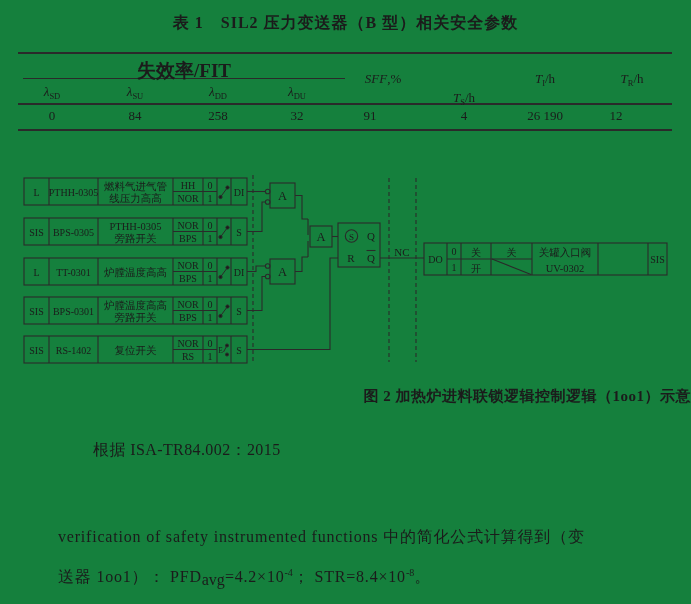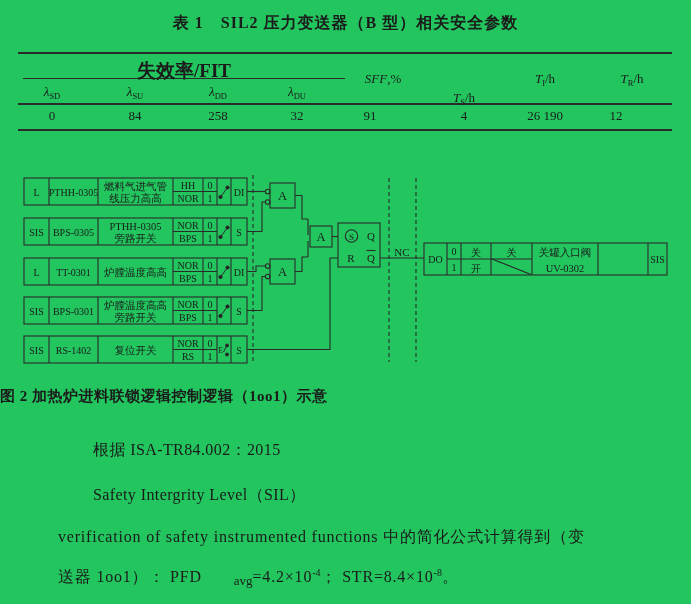--- a/index.html
+++ b/index.html
@@ -1,29 +1,29 @@
 <!DOCTYPE html>
 <html><head>
 <meta charset="utf-8">
 <style>
   html,body{margin:0;padding:0;background:#fff;}
-  .page{position:relative;width:691px;height:604px;background:#22c55e;
+  .page{position:relative;width:691px;height:604px;background:#15803d;
         font-family:"Liberation Serif",serif;color:#1b1b1b;overflow:hidden;}
   .abs{position:absolute;}
   .tbl-title{top:13px;left:0;width:691px;text-align:center;font-size:16px;font-weight:bold;letter-spacing:1px;}
   .rule{position:absolute;background:#2a2a2a;}
   .grp-hdr{top:58px;left:84px;width:200px;text-align:center;font-size:19px;font-weight:bold;}
   .col-hdr{position:absolute;width:80px;text-align:center;font-size:13px;font-weight:normal;}
   .col-hdr .pre{font-style:italic;}
   .col-hdr .sub{font-size:8.5px;vertical-align:-3px;}
   .col-hdr .post{font-style:normal;}
   .col-val{position:absolute;top:108px;width:80px;text-align:center;font-size:13px;}
-  .fig-caption{top:387px;left:0;width:691px;text-align:left;font-size:15px;font-weight:bold;letter-spacing:0.5px;}
+  .fig-caption{top:387px;left:0;width:691px;text-align:right;font-size:15px;font-weight:bold;letter-spacing:0.5px;}
   .para{position:absolute;font-size:16px;letter-spacing:0.4px;white-space:nowrap;}
-  .para .subsc{font-size:13px;vertical-align:-3px;letter-spacing:0;margin-left:32px;}
+  .para .subsc{font-size:16px;vertical-align:-3px;letter-spacing:0;}
   .para .supsc{font-size:10px;vertical-align:6px;letter-spacing:0;}
   svg text{font-family:"Liberation Serif",serif;fill:#1b1b1b;}
   .ft{font-size:10px;}
   .ftd{font-size:10.5px;}
   .fta{font-size:12.5px;}
   .ftl{font-size:11px;}
   .fts{font-size:7.5px;}
 </style>
 </head>
 <body>
@@ -224,17 +224,16 @@
       <text x="511.5" y="90.5" class="ft">关</text>
       <text x="565" y="90.5" class="ftd">关罐入口阀</text>
       <text x="565" y="106.5" class="ftd">UV-0302</text>
       <text x="657.5" y="98" class="ft">SIS</text>
     </g>
   </svg>
 
   <div class="abs fig-caption">图 2 加热炉进料联锁逻辑控制逻辑（1oo1）示意</div>
 
   <div class="para" style="left:93px;top:440px;">根据 ISA-TR84.002：2015</div>
-  <div class="para" style="left:93px;top:485px;">Safety Intergrity Level（SIL）</div>
   <div class="para" style="left:58px;top:527px;letter-spacing:0.8px;">verification of safety instrumented functions 中的简化公式计算得到（变</div>
   <div class="para" style="left:58px;top:567px;letter-spacing:0.8px;"><span>送器 1oo1）： PFD</span><span class="subsc">avg</span><span>=4.2×10</span><span class="supsc">-4</span><span>； STR=8.4×10</span><span class="supsc">-8</span><span>。</span></div>
 
 </div>
 
 </body></html>

